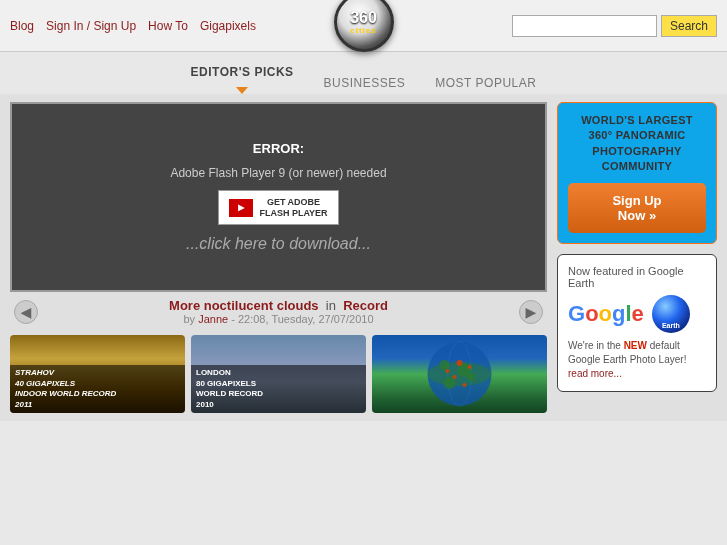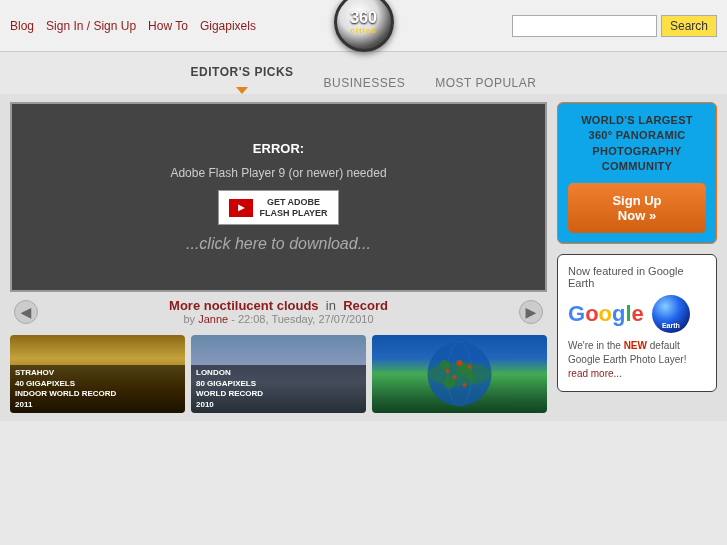--- a/index.html
+++ b/index.html
@@ -262,20 +262,21 @@
       flex: 1;
       height: 78px;
       border-radius: 4px;
       overflow: hidden;
       position: relative;
       background: #666;
     }
 
     .thumb-strahov {
       background: linear-gradient(180deg, #8B6914 0%, #C4A23C 30%, #7A5200 70%, #3d2800 100%);
+      font-style: italic;
     }
 
     .thumb-london {
       background: linear-gradient(180deg, #6688aa 0%, #8899bb 40%, #99aacc 60%, #556677 100%);
     }
 
     .thumb-globe {
       background: linear-gradient(180deg, #1155aa 0%, #2266bb 30%, #44aa55 50%, #226633 80%, #114422 100%);
     }
 

